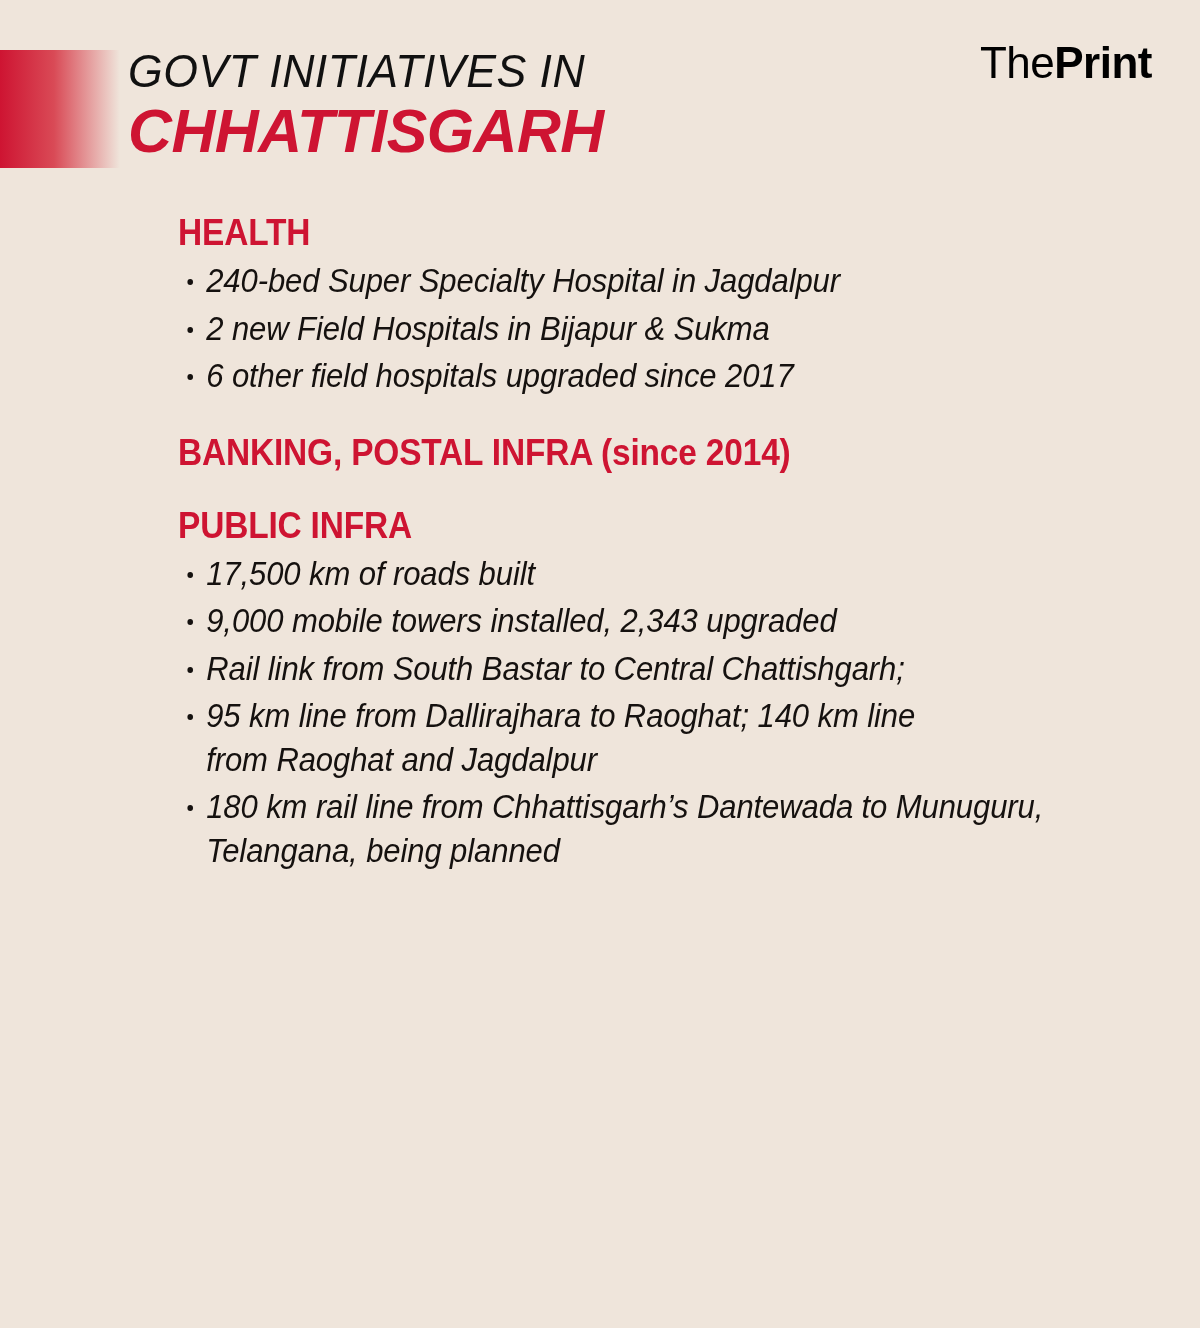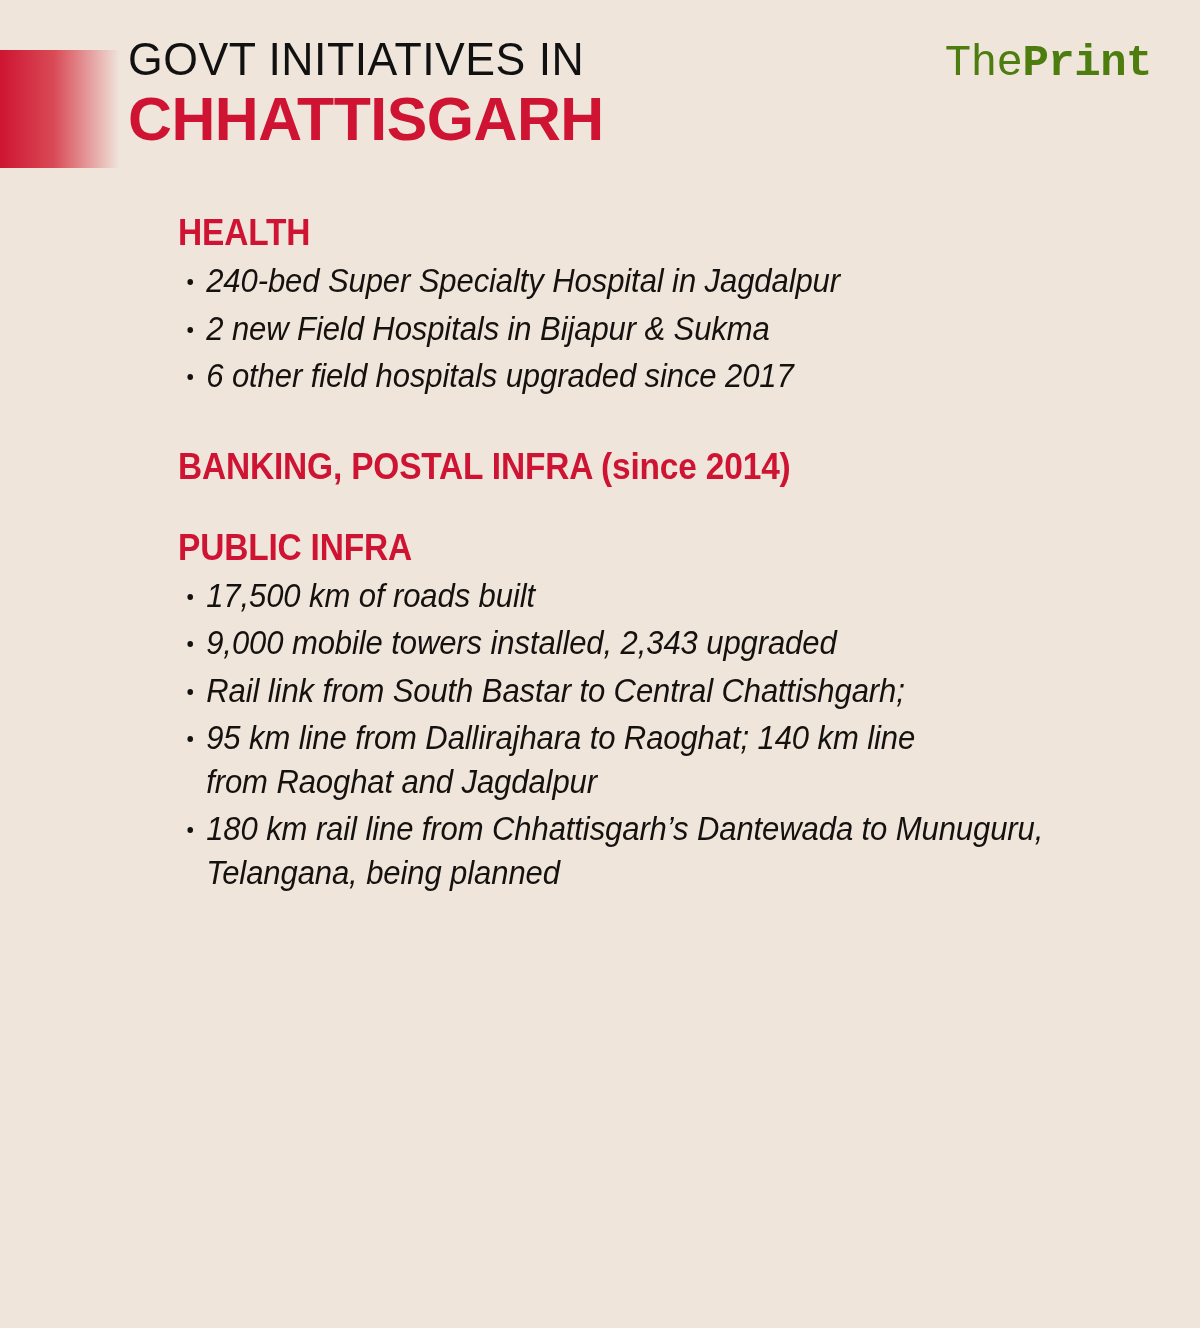--- a/index.html
+++ b/index.html
@@ -24,22 +24,23 @@
     position: absolute;
     left: 0;
     top: 50px;
     width: 120px;
     height: 118px;
     background: linear-gradient(to right, #ce1432 0%, #d94a56 45%, rgba(239,229,219,0) 100%);
   }
   #title-block {
     position: absolute;
     left: 128px;
-    top: 36px;
+    top: 48px;
     line-height: 1;
+    font-style: italic;
   }
   #title-line1 {
     font-size: 46px;
     font-weight: 300;
     letter-spacing: 0.5px;
     color: #111111;
     font-family: "Liberation Sans", "DejaVu Sans", sans-serif;
     transform: scaleX(0.97);
     transform-origin: left center;
     white-space: nowrap;
@@ -52,23 +53,23 @@
     margin-top: 6px;
     transform: scaleX(0.98);
     transform-origin: left center;
     white-space: nowrap;
   }
 
   #brand-logo {
     position: absolute;
     right: 48px;
     top: 38px;
-    font-family: Liberation Mono, monospace;
+    font-family: Liberation Sans, sans-serif;
     font-size: 44px;
-    color: #4d7c0f;
+    color: #000000;
     letter-spacing: -0.5px;
     white-space: nowrap;
   }
   #brand-logo .brand-the { font-weight: normal; }
   #brand-logo .brand-print { font-weight: bold; }
 
   
   #content {
     position: absolute;
     left: 178px;
@@ -114,22 +115,22 @@
     position: absolute;
     left: 10px;
     top: 20px;
     width: 6px;
     height: 6px;
     border-radius: 50%;
     background: #15110f;
   }
 
   
-  .section.health { margin-bottom: 48px; }
-  .section.banking { margin-bottom: 40px; }
+  .section.health { margin-bottom: 34px; }
+  .section.banking { margin-bottom: 32px; }
   .section.education { margin-bottom: 36px; }
 </style>
 </head>
 <body>
 
 <div id="header">
   <div id="accent-bar"></div>
 
   <div id="title-block">
     <div id="title-line1">GOVT INITIATIVES IN</div>

